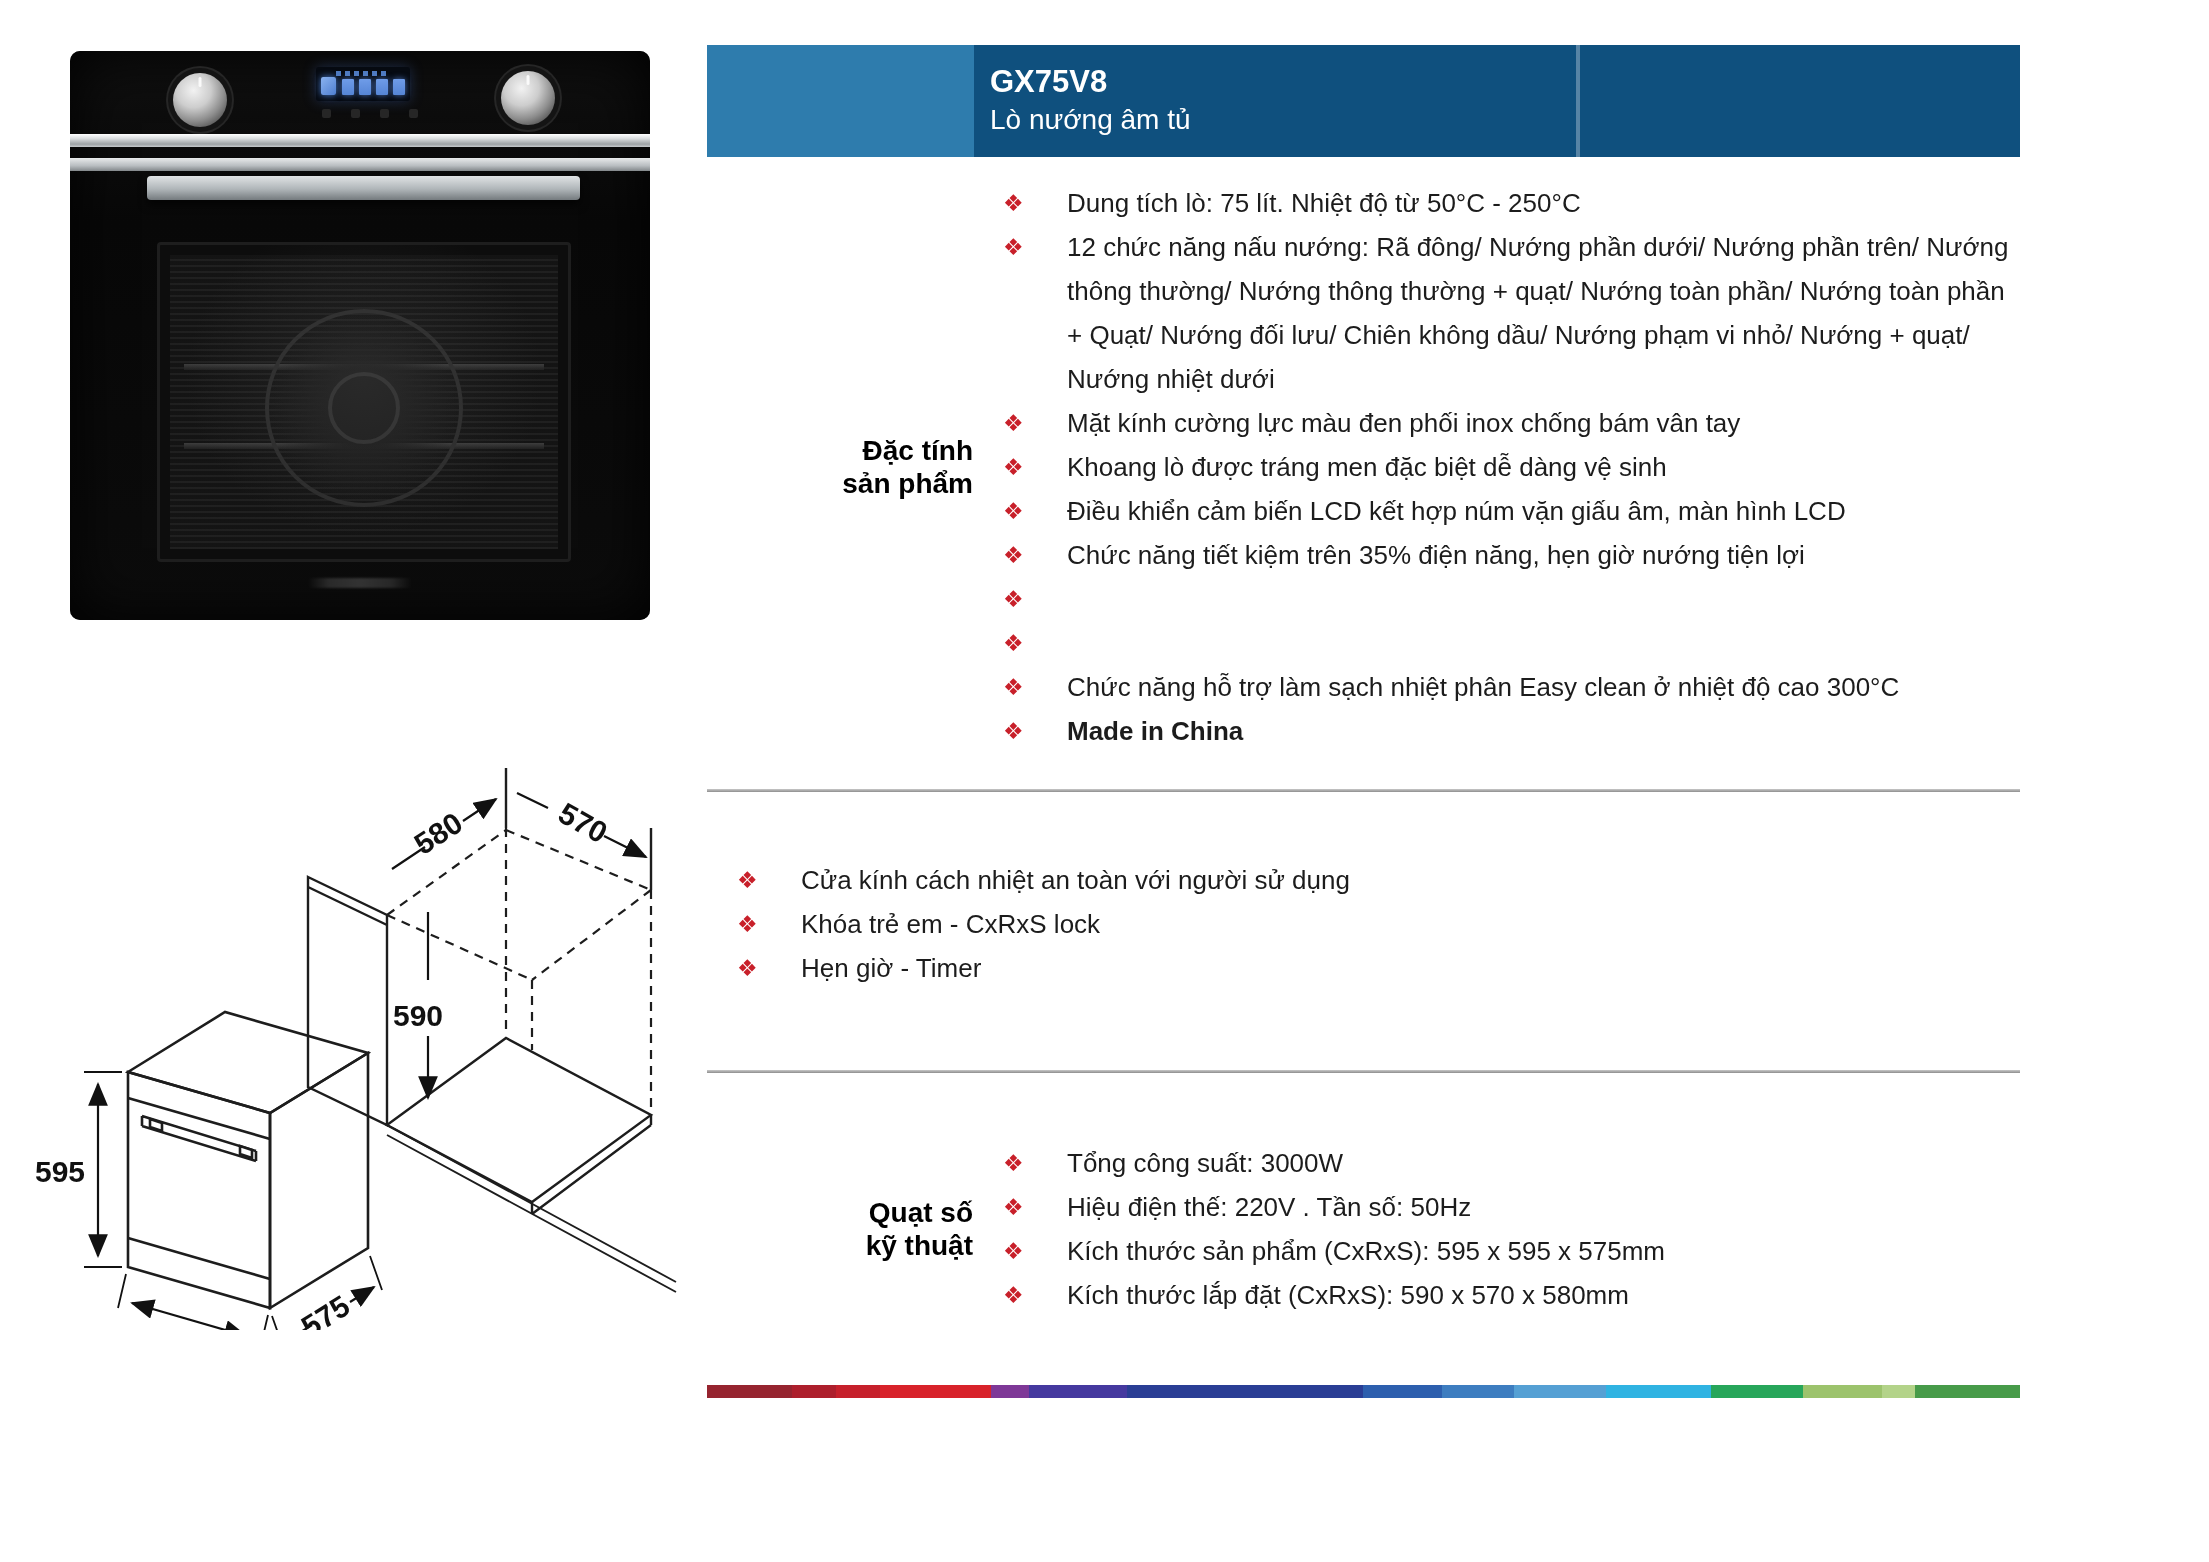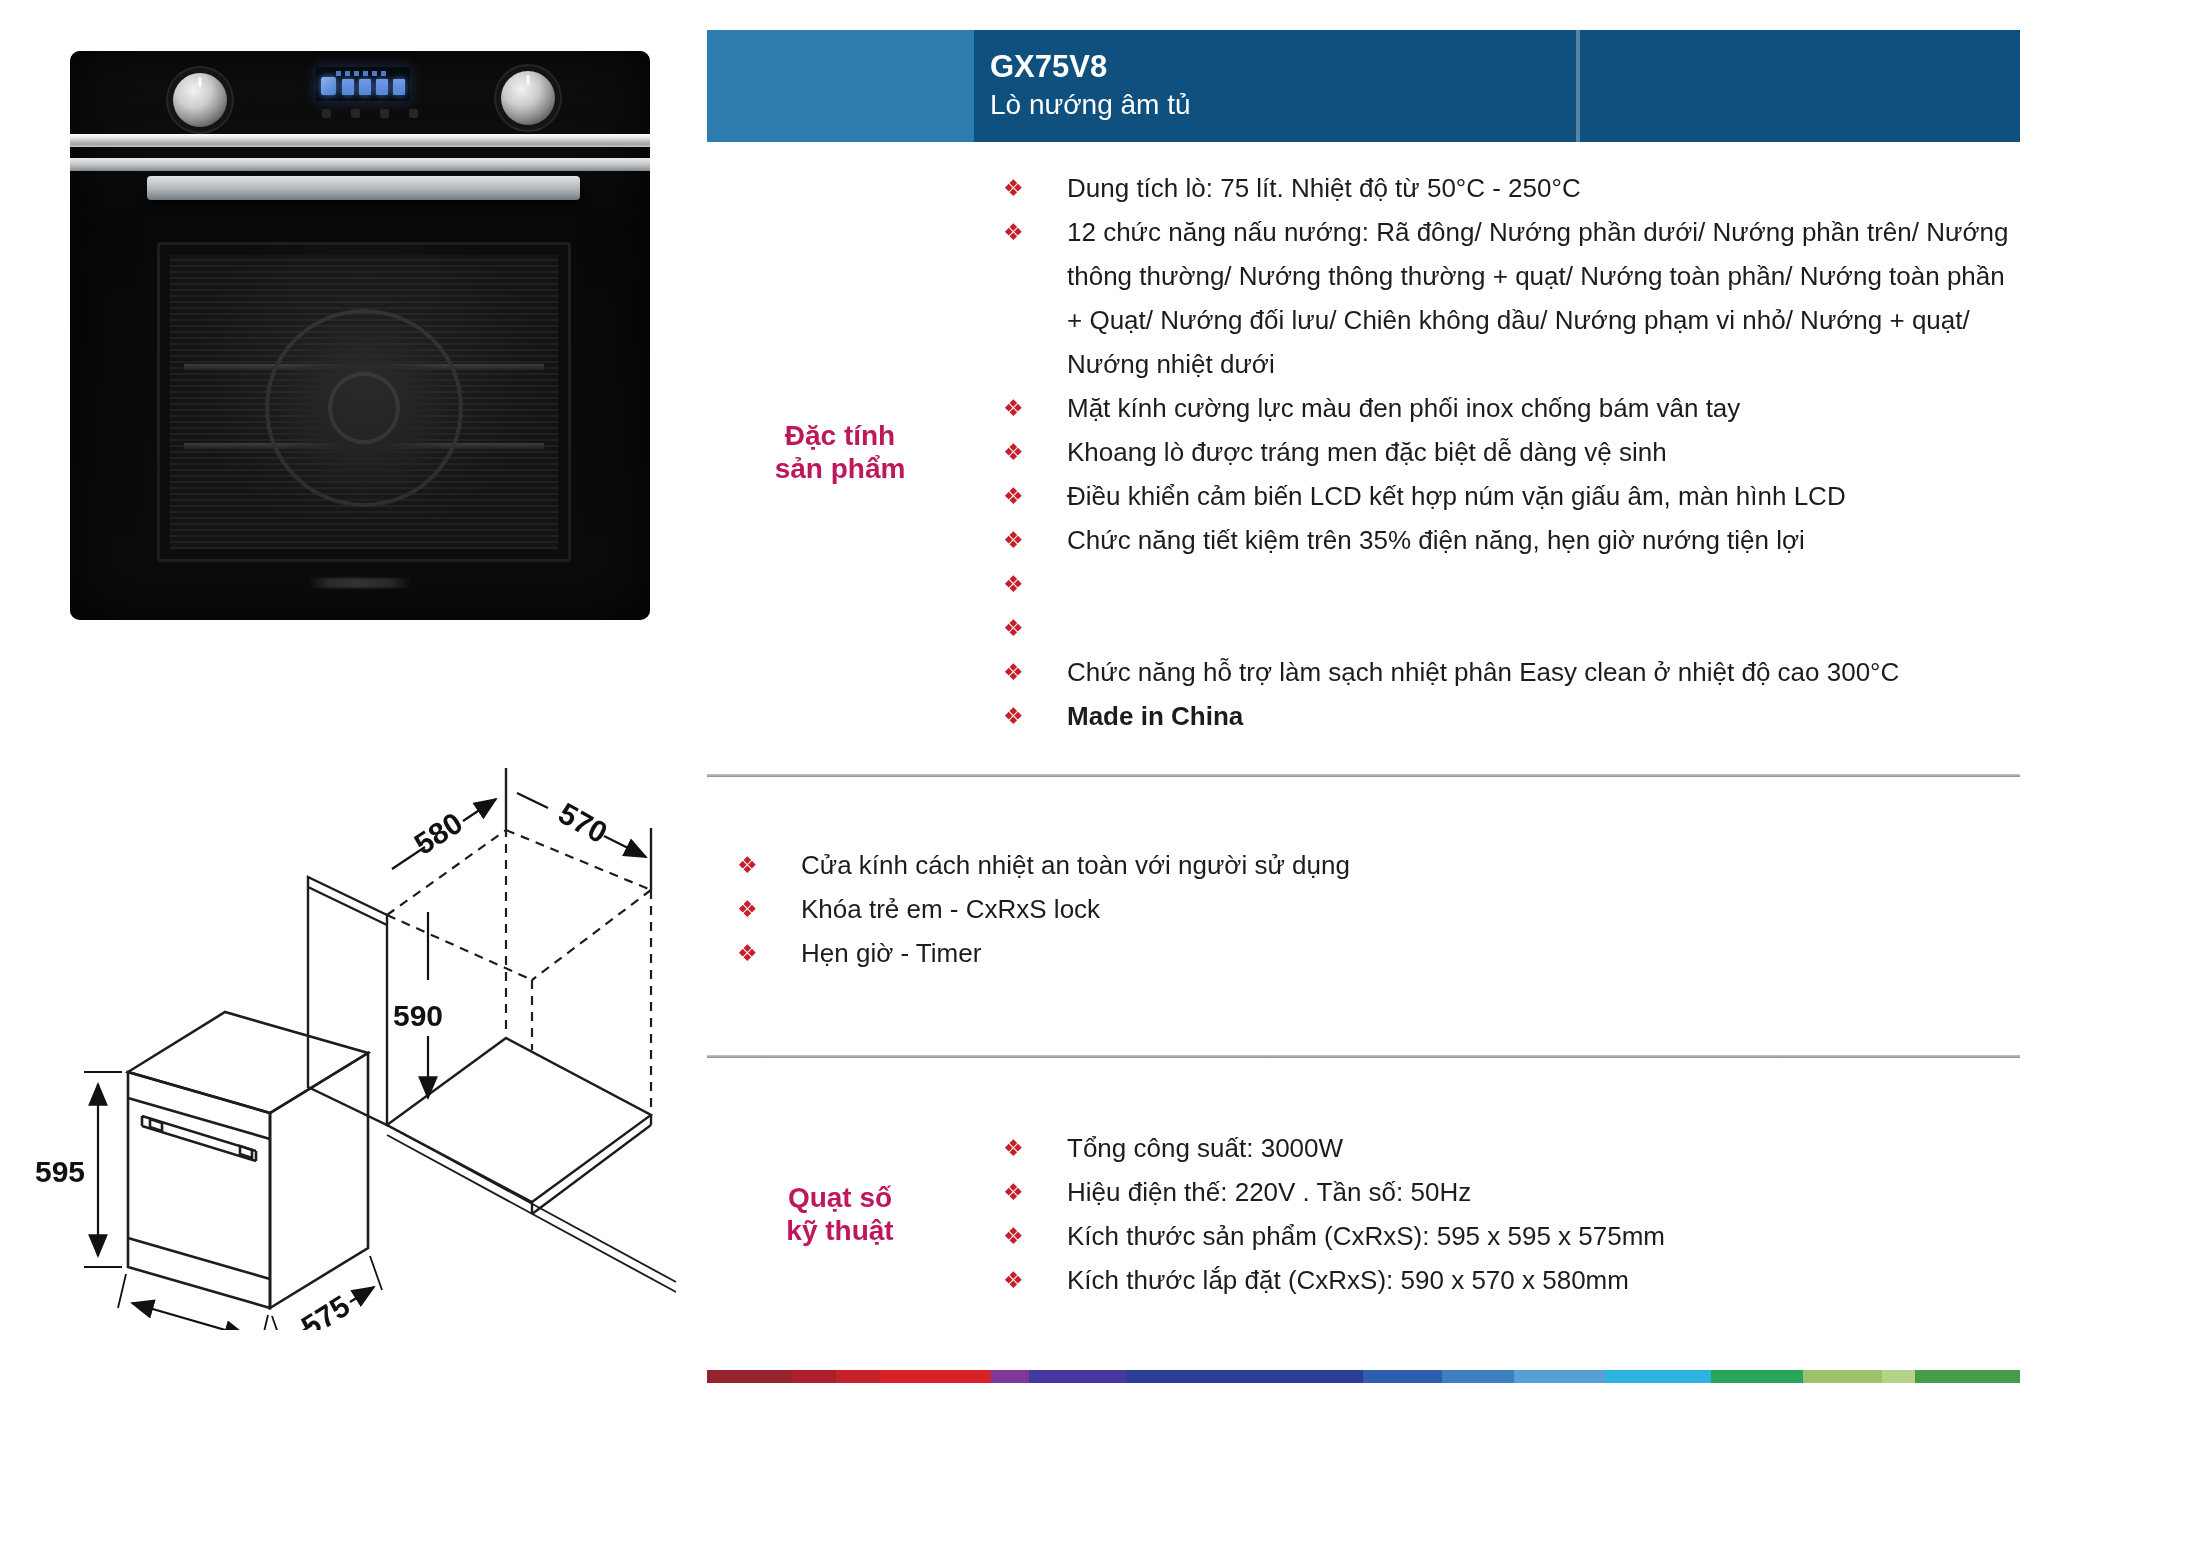--- a/index.html
+++ b/index.html
@@ -47,30 +47,30 @@
        background:radial-gradient(ellipse at 50% 42%,rgba(90,90,90,.22),transparent 62%);}
   .logo-smudge{position:absolute;left:238px;top:527px;width:104px;height:10px;opacity:.5;border-radius:2px;
        background:linear-gradient(90deg,transparent,#4a4a4a 20%,#5c5c5c 50%,#454545 80%,transparent);
        filter:blur(1px);}
 
   
   .diagram{position:absolute;left:0;top:740px;width:680px;height:590px;}
   .diagram text{font-family:"Liberation Sans",sans-serif;font-weight:bold;font-size:30px;fill:#111;}
 
   
-  .content{position:absolute;left:707px;top:30px;width:1313px;}
+  .content{position:absolute;left:707px;top:45px;width:1313px;}
   .hdr{height:112px;display:flex;}
   .hdr-left{width:267px;background:#2e7cad;}
   .hdr-main{flex:1;background:#0f507e;position:relative;color:#fff;padding:17px 0 0 16px;box-sizing:border-box;}
   .hdr-model{font-size:31px;font-weight:bold;line-height:40px;}
   .hdr-type{font-size:28px;line-height:36px;}
   .hdr-div{position:absolute;left:602px;top:0;width:4px;height:100%;background:rgba(255,255,255,.30);}
 
   .sec{display:flex;align-items:center;}
-  .sec-label{width:266px;text-align:center;font-weight:bold;font-size:28px;line-height:33px;color:#be185d;}
+  .sec-label{width:266px;text-align:right;font-weight:bold;font-size:28px;line-height:33px;color:#000000;}
   .sec-items{flex:1;list-style:none;margin:0;padding:0 0 0 30px;}
   .sec-items li{display:flex;font-size:26px;line-height:44px;color:#1c1c1c;}
   .blt{width:64px;flex:none;color:#c8202a;font-size:23px;}
   .txt{max-width:950px;}
   li.bold .txt{font-weight:bold;}
 
   #sec-0{margin-top:24px;}
   .divider{height:3px;background:linear-gradient(#c8c8c8,#8e8e8e);}
   #div-0{margin-top:36px;}
   #sec-1{margin-top:66px;}

